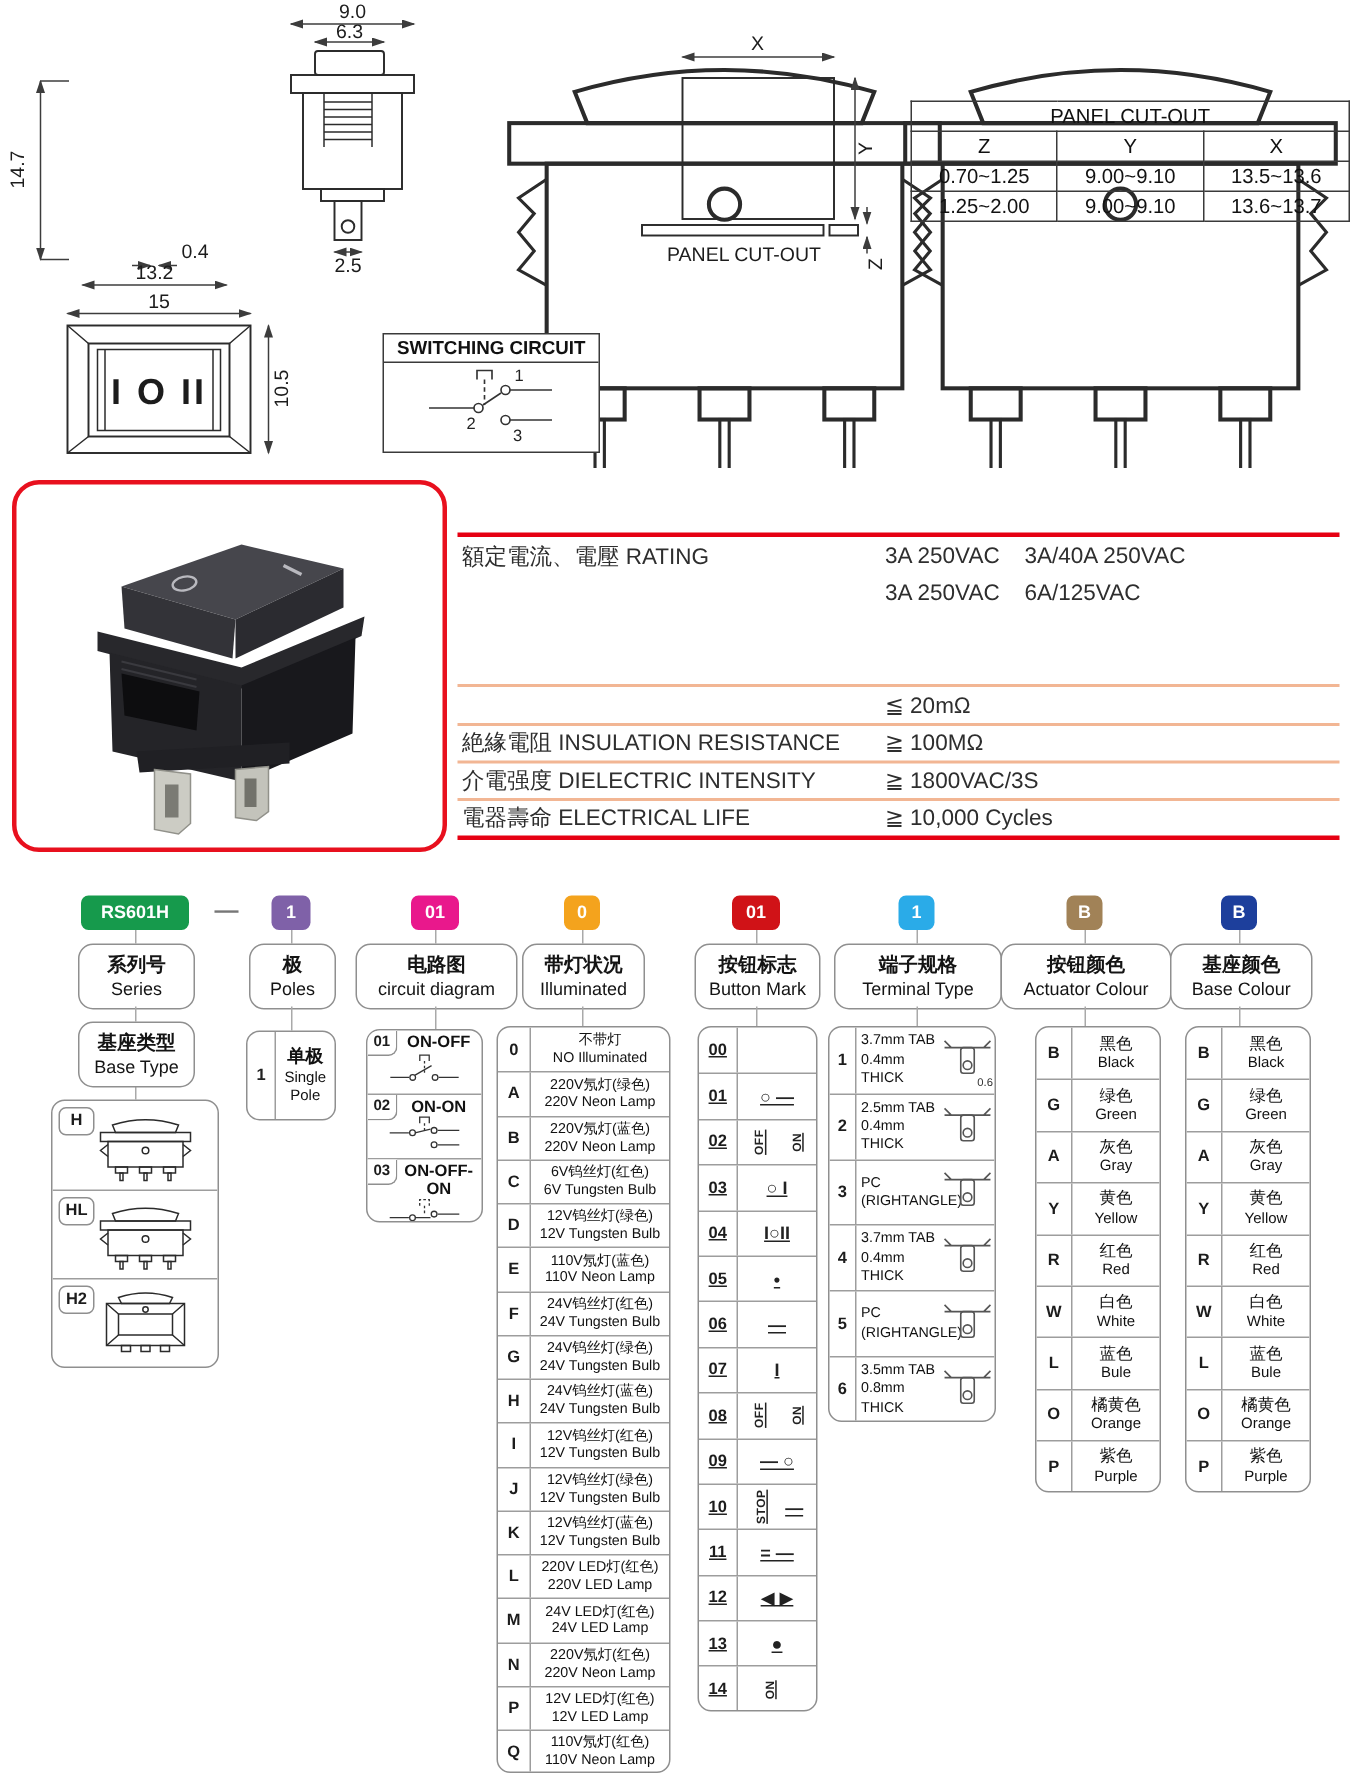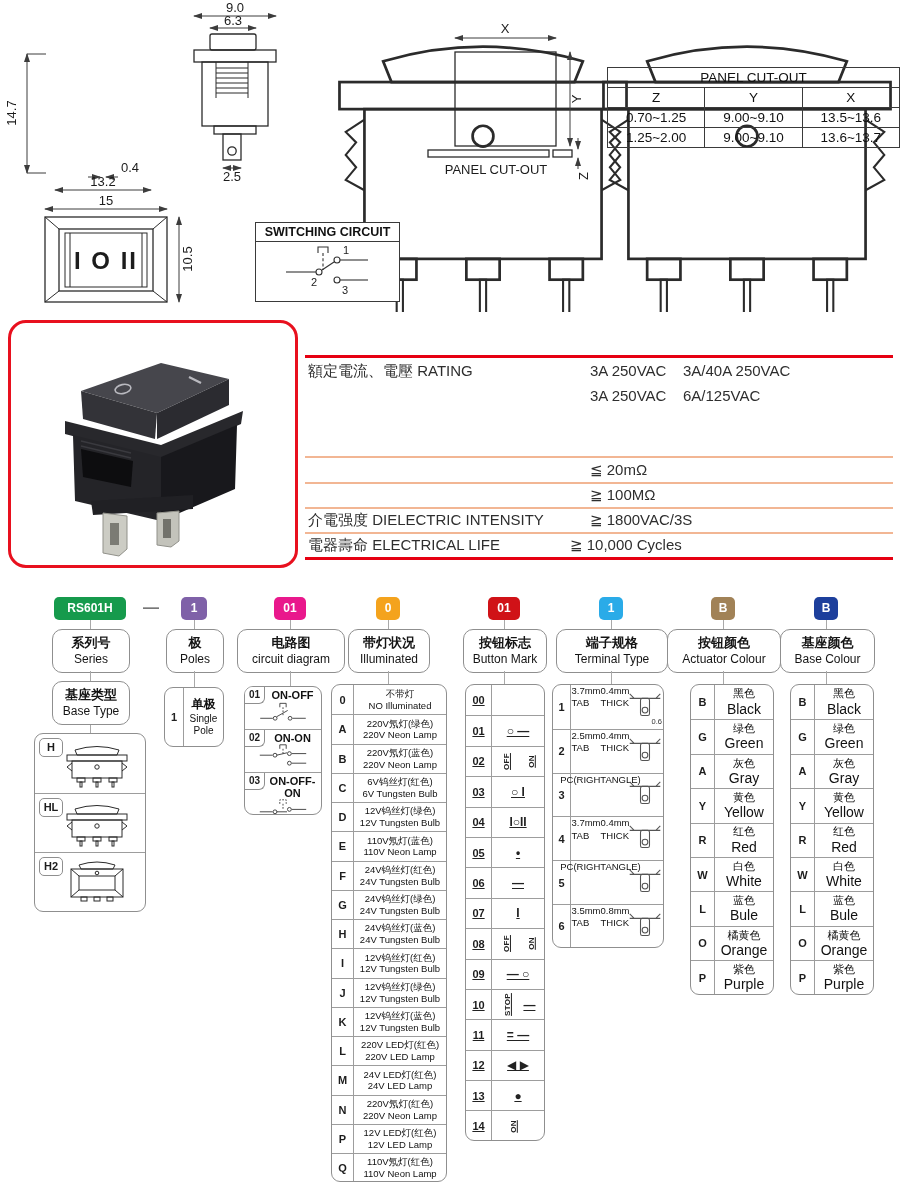--- a/index.html
+++ b/index.html
@@ -53,30 +53,30 @@
   
   .mark-row{height:30.4px;text-decoration:underline;}
   .mark-code{width:26px;}
   .mark-sym{flex:1;display:flex;align-items:center;justify-content:center;gap:5px;
             font-size:12px;font-weight:bold;color:#222;}
   .rot{display:inline-block;transform:rotate(-90deg);font-size:8px;font-weight:bold;
        letter-spacing:.3px;color:#222;}
   
   .term-row{height:43.8px;}
   .term-code{width:18px;}
-  .term-text{width:56px;display:flex;flex-direction:row;justify-content:center;
+  .term-text{width:56px;display:flex;flex-direction:column;justify-content:center;
              font-size:9.5px;line-height:1.3;color:#111;padding-left:3px;box-sizing:border-box;}
   .term-ico-wrap{flex:1;position:relative;display:flex;align-items:center;justify-content:center;}
   .term-dim{position:absolute;right:1px;bottom:3px;font-size:7.5px;color:#333;}
   
   .col-row{height:34.4px;}
   .col-code{width:24px;}
   .col-desc{flex:1;display:flex;flex-direction:column;justify-content:center;text-align:center;}
   .cn11{font-size:11px;color:#111;line-height:1.3;}
-  .en10{font-size:14px;color:#111;line-height:1.25;}
+  .en10{font-size:10px;color:#111;line-height:1.25;}
   
   .model-row{height:59px;position:relative;display:flex;align-items:center;
              justify-content:center;border-top:1px solid #9d9d9d;box-sizing:border-box;}
   .model-row:first-child{border-top:none;}
   .chip{position:absolute;left:4px;top:4px;min-width:18px;height:17px;border:1.5px solid #8f8f8f;
         border-radius:5px;background:#fff;font-size:11px;font-weight:bold;text-align:center;
         line-height:17px;padding:0 2px;color:#1c1c1c;}
   
   .poles{display:flex;height:100%;}
   .poles-code{width:19px;border-right:1px solid #9d9d9d;display:flex;align-items:center;
@@ -282,29 +282,30 @@
   <div class="spec-label" style="top:362px">額定電流、電壓 RATING</div>
   <div class="spec-value" style="left:590px;top:362px">3A 250VAC</div>
   <div class="spec-value" style="left:683px;top:362px">3A/40A 250VAC</div>
   <div class="spec-value" style="left:590px;top:387px">3A 250VAC</div>
   <div class="spec-value" style="left:683px;top:387px">6A/125VAC</div>
 
   <div class="sepline" style="left:305px;top:456px;width:588px;height:2px"></div>
   <div class="spec-value" style="left:590px;top:461px">≦ 20mΩ</div>
 
   <div class="sepline" style="left:305px;top:482px;width:588px;height:2px"></div>
+  <div class="spec-label" style="top:486px">絶緣電阻 INSULATION RESISTANCE</div>
   <div class="spec-value" style="left:590px;top:486px">≧ 100MΩ</div>
 
   <div class="sepline" style="left:305px;top:507px;width:588px;height:2px"></div>
   <div class="spec-label" style="top:511px">介電强度 DIELECTRIC INTENSITY</div>
   <div class="spec-value" style="left:590px;top:511px">≧ 1800VAC/3S</div>
 
   <div class="sepline" style="left:305px;top:532px;width:588px;height:2px"></div>
   <div class="spec-label" style="top:536px">電器壽命 ELECTRICAL LIFE</div>
-  <div class="spec-value" style="left:570px;top:536px">≧ 10,000 Cycles</div>
+  <div class="spec-value" style="left:590px;top:536px">≧ 10,000 Cycles</div>
   <div class="redline" style="left:305px;top:557px;width:588px;height:3px"></div>
 
   <div class="badge" style="left: 54px; top: 597px; width: 72px; background: rgb(22, 154, 76);">RS601H</div>
   <div class="dash-sep" style="left:136px;top:599px;width:30px;text-align:center">—</div>
   <div class="badge" style="left: 181px; top: 597px; width: 26px; background: rgb(127, 97, 168);">1</div>
   <div class="badge" style="left: 274px; top: 597px; width: 32px; background: rgb(233, 24, 140);">01</div>
   <div class="badge" style="left: 376px; top: 597px; width: 24px; background: rgb(244, 163, 29);">0</div>
   <div class="badge" style="left: 488px; top: 597px; width: 32px; background: rgb(208, 18, 23);">01</div>
   <div class="badge" style="left: 599px; top: 597px; width: 24px; background: rgb(42, 171, 232);">1</div>
   <div class="badge" style="left: 711px; top: 597px; width: 24px; background: rgb(161, 130, 87);">B</div>

